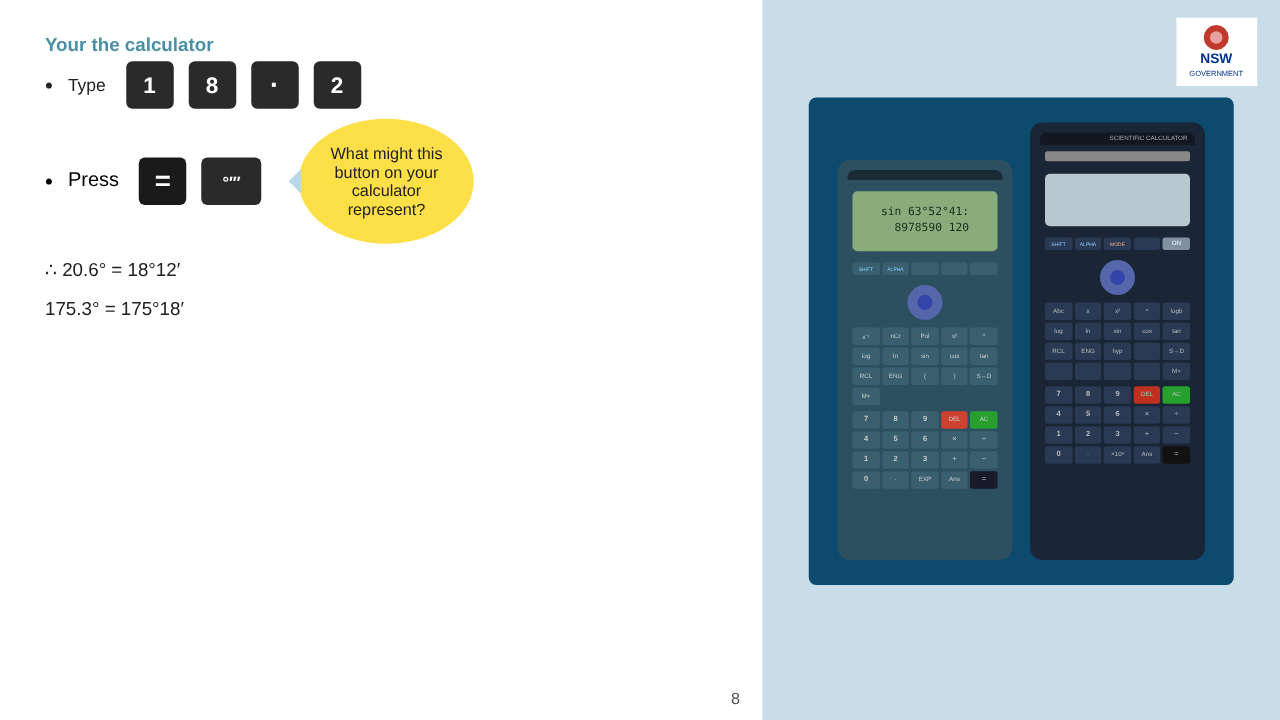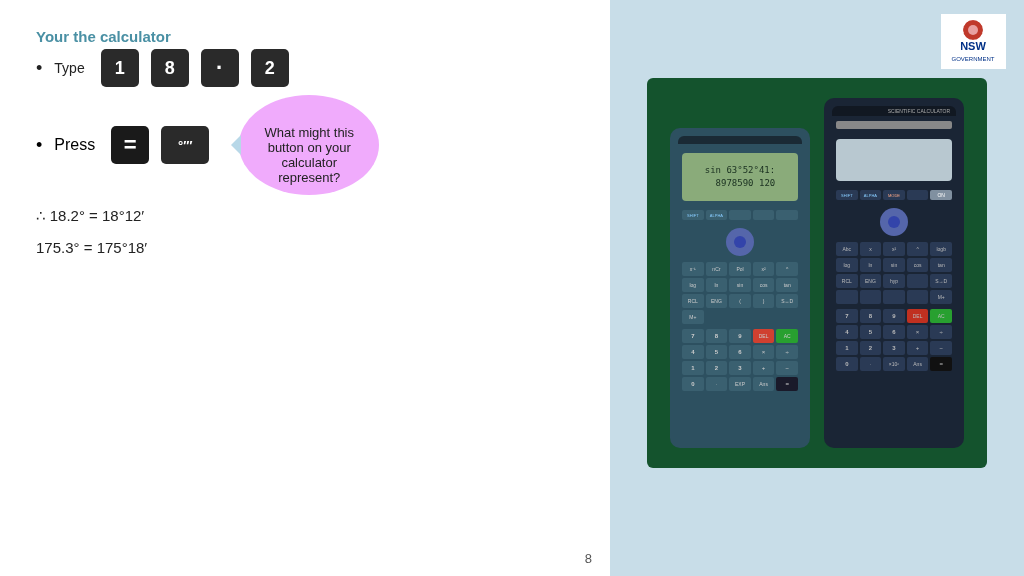--- a/index.html
+++ b/index.html
@@ -114,26 +114,26 @@
     }
 
     
     .bubble-wrapper {
       position: relative;
       display: inline-block;
       margin-left: 20px;
     }
 
     .speech-bubble {
-      background: #f0abfc;
+      background: #fde047;
       border-radius: 50%;
       width: 140px;
       height: 100px;
       display: flex;
-      align-items: flex-end;
+      align-items: center;
       justify-content: center;
       text-align: center;
       font-size: 13px;
       color: #222;
       padding: 10px;
       position: relative;
     }
 
     .speech-bubble::before {
       content: '';
@@ -171,21 +171,21 @@
       right: 18px;
       width: 65px;
       height: 45px;
       border-radius: 14px;
     }
 
     .calculator-image-area {
       margin-top: 60px;
       width: 340px;
       height: 390px;
-      background: #14532d;
+      background: #0c4a6e;
       border-radius: 6px;
       display: flex;
       align-items: center;
       justify-content: center;
       overflow: hidden;
       position: relative;
     }
 
     
     .calc-container {
@@ -307,21 +307,21 @@
     <span class="key-btn equals">=</span>
     <span class="key-btn quotes" style="width:48px; font-size:13px; letter-spacing:0px;">°′″</span>
 
     <div class="bubble-wrapper">
       <div class="speech-bubble">
         <span style="font-size:13px;">What might this button on your calculator represent?</span>
       </div>
     </div>
   </div>
 
-  <div class="result-line">∴ 18.2° = 18°12′</div>
+  <div class="result-line">∴ 20.6° = 18°12′</div>
 
   <div class="answer-text">175.3° = 175°18′</div>
 
   <div class="page-number">8</div>
 </div>
 
 <div class="right-panel">
 
   <div class="nsw-logo">
     <svg width="65" height="55" viewBox="0 0 65 55">

